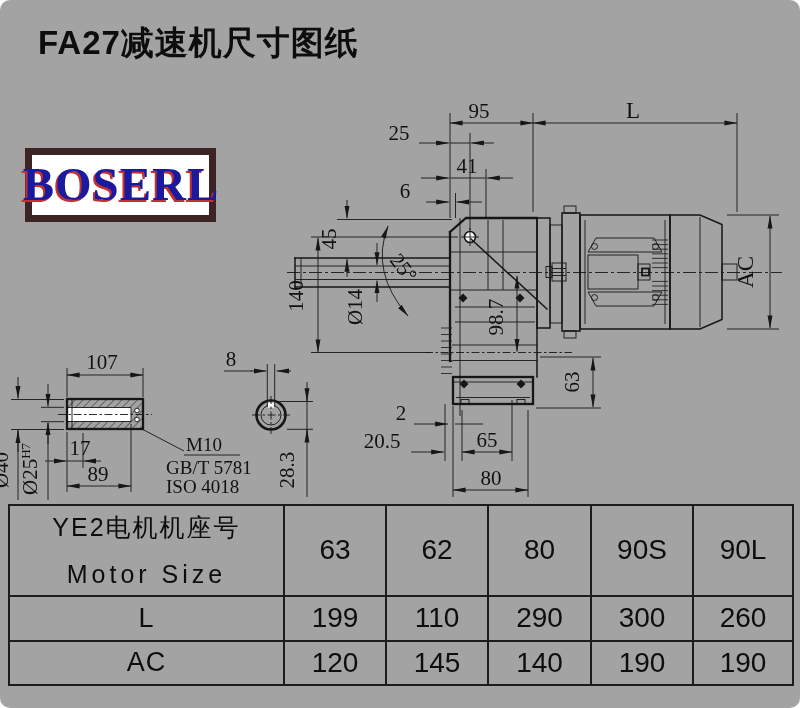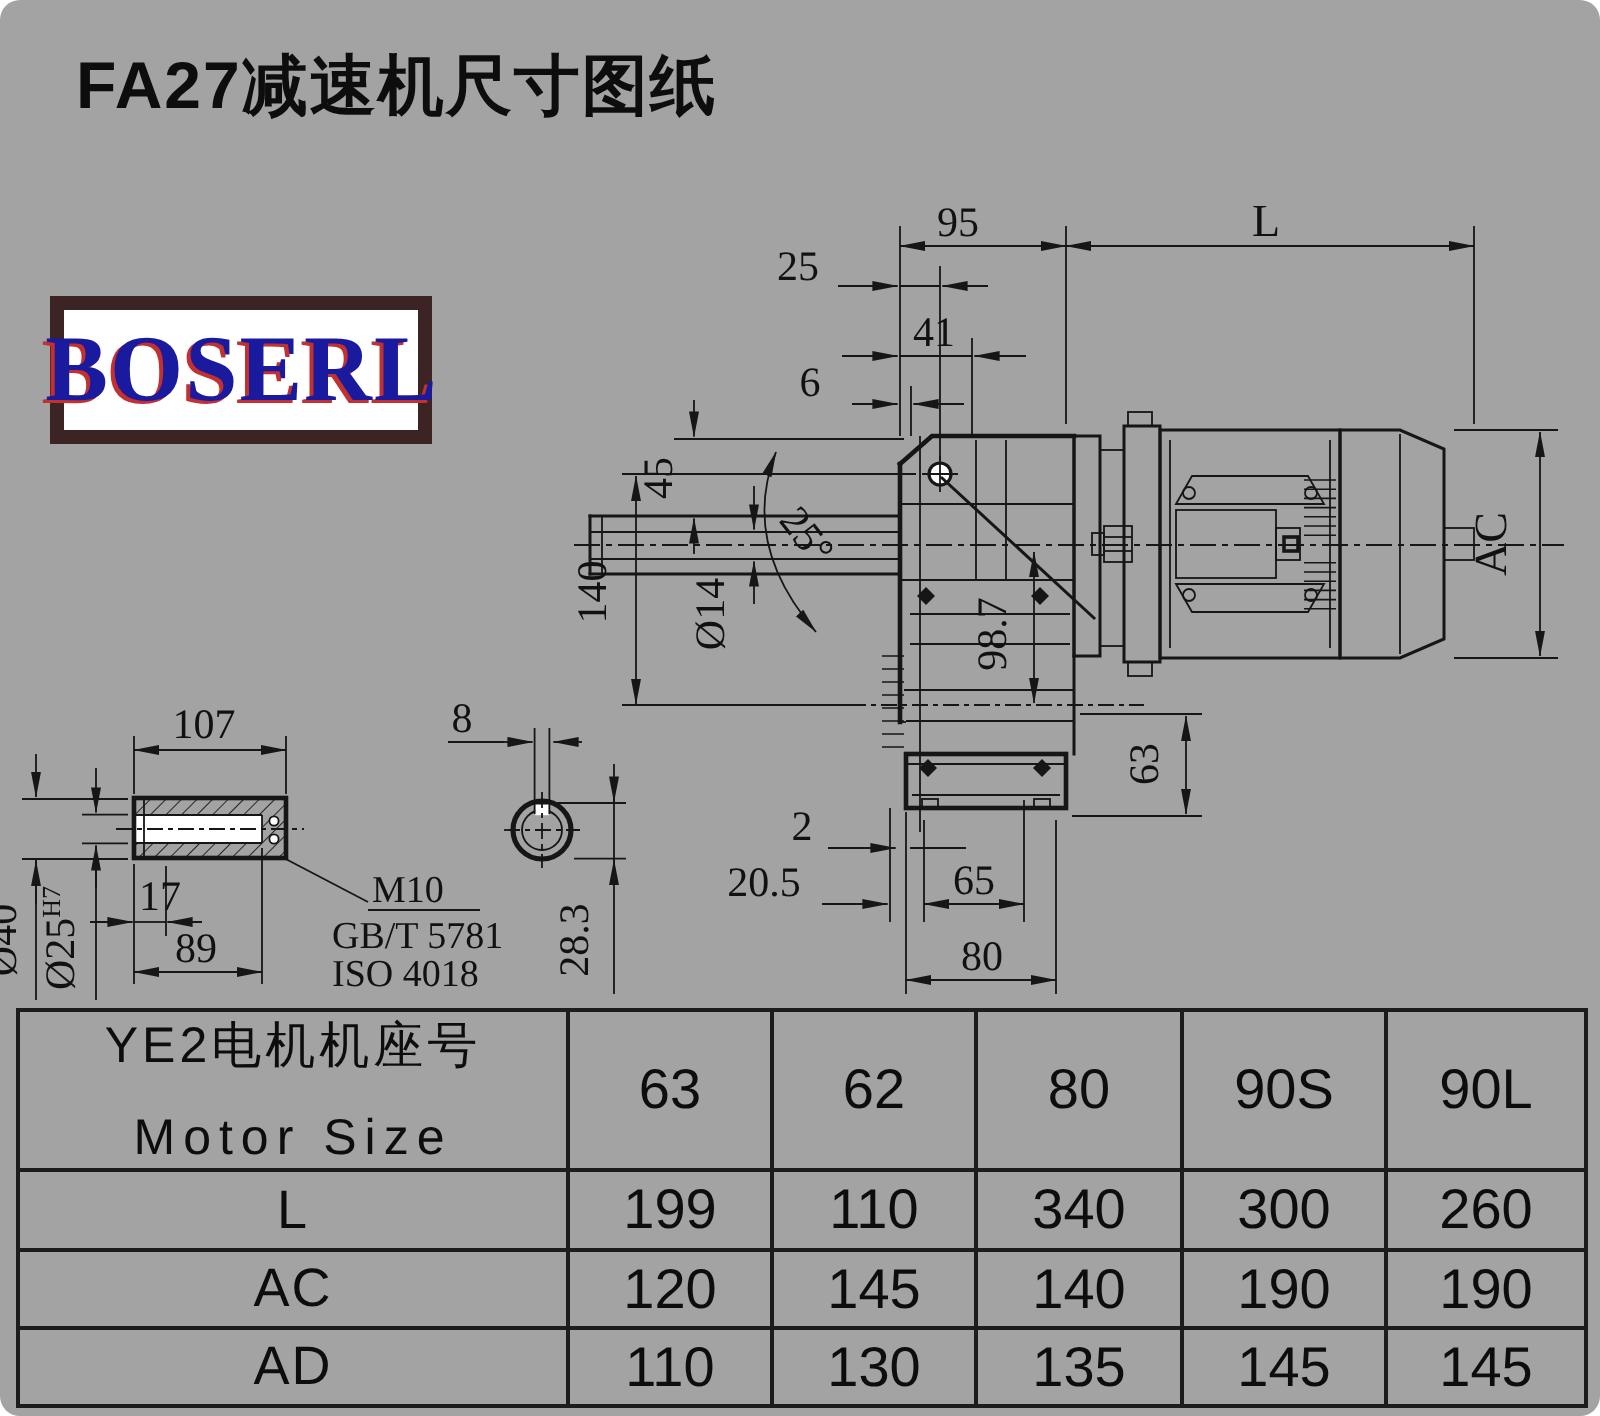--- a/index.html
+++ b/index.html
@@ -293,36 +293,28 @@
     <td class="val">63</td>
     <td class="val">62</td>
     <td class="val">80</td>
     <td class="val">90S</td>
     <td class="val">90L</td>
   </tr>
   <tr style="height:40px;">
     <td class="lbl">L</td>
     <td class="val">199</td>
     <td class="val">110</td>
-    <td class="val">340</td>
+    <td class="val">290</td>
     <td class="val">300</td>
     <td class="val">260</td>
   </tr>
   <tr style="height:39px;">
     <td class="lbl">AC</td>
     <td class="val">120</td>
     <td class="val">145</td>
     <td class="val">140</td>
     <td class="val">190</td>
     <td class="val">190</td>
   </tr>
-  <tr style="height:39px;">
-    <td class="lbl">AD</td>
-    <td class="val">110</td>
-    <td class="val">130</td>
-    <td class="val">135</td>
-    <td class="val">145</td>
-    <td class="val">145</td>
-  </tr>
 </tbody>
     </table>
 
 </div>
 
 </body></html>

